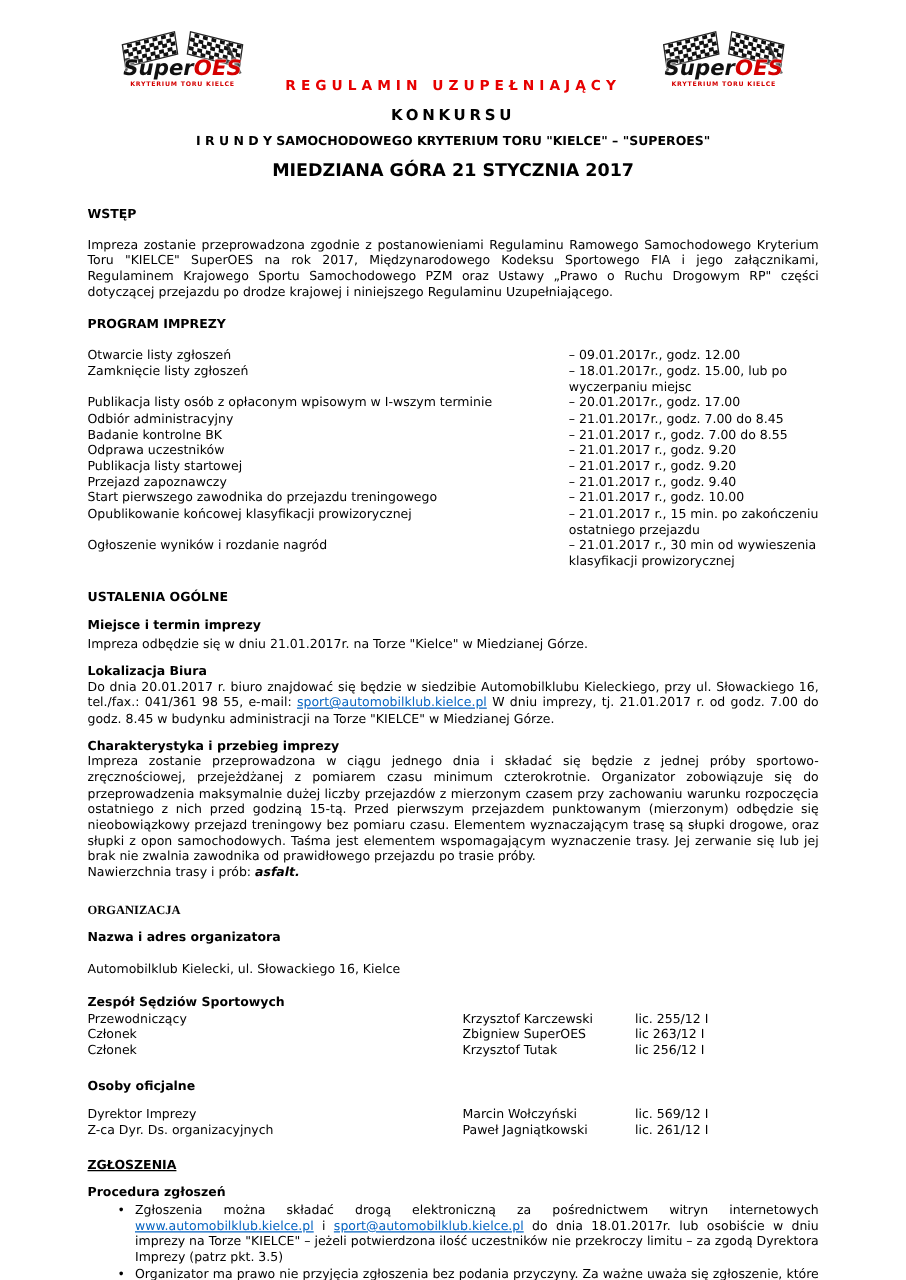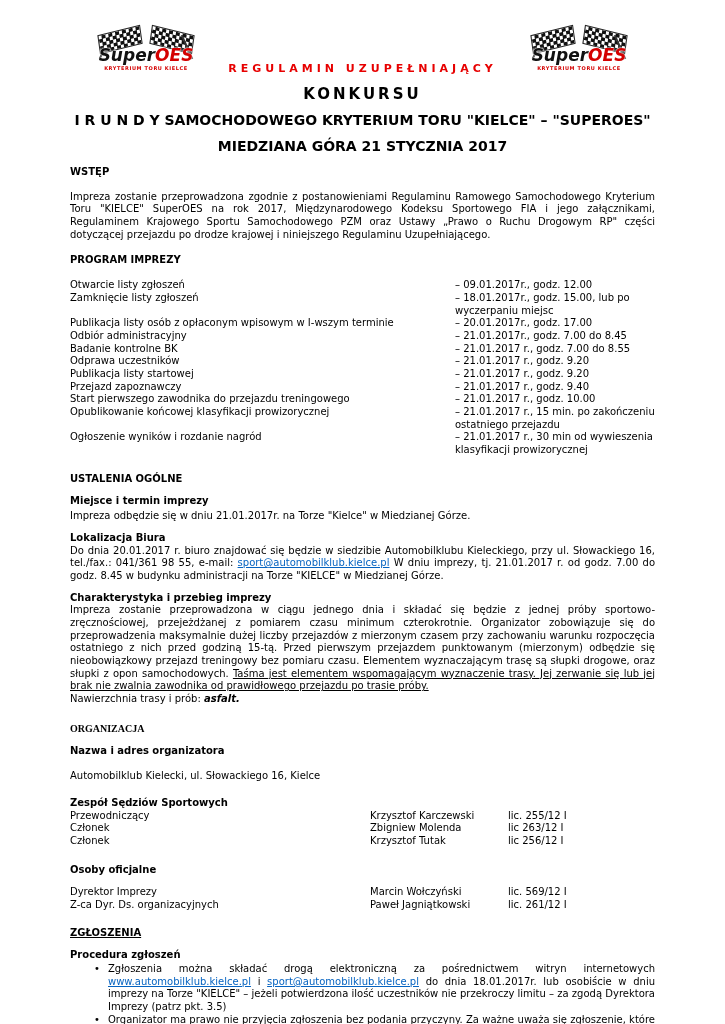--- a/index.html
+++ b/index.html
@@ -34,41 +34,41 @@
   .flags::before{left:22px;transform:rotate(24deg);}
   .flags::after{right:22px;transform:rotate(-24deg);}
   .logo-text{font-style:italic;font-weight:bold;font-size:17px;line-height:1;
     margin-top:-5px;position:relative;z-index:2;
     text-shadow:0 0 2px #fff,0 0 2px #fff;}
   .lg-super{color:#111;}
   .lg-oes{color:var(--logo_red);}
   .logo-tagline{color:var(--logo_red);font-size:5px;font-weight:bold;letter-spacing:.6px;margin-top:1px;}
   .titles{text-align:center;padding-top:34px;position:relative;z-index:1;}
   .t-red{color:var(--title_red);font-weight:bold;font-size:11px;letter-spacing:4px;margin-bottom:9px;}
-  .t-sub{font-weight:bold;font-size:15px;letter-spacing:3px;margin-bottom:8px;}
-  .t-line3{font-weight:bold;font-size:14px;margin-bottom:8px;}
+  .t-sub{font-weight:bold;font-size:12px;letter-spacing:3px;margin-bottom:8px;}
+  .t-line3{font-weight:bold;font-size:10px;margin-bottom:8px;}
   .t-line4{font-weight:bold;font-size:14px;}
   
   .h-sec{font-weight:bold;}
   .h-wstep{margin:24px 0 12px;}
   .h-program{margin:13px 0 12px;}
   .h-ustalenia{margin:16px 0 10px;}
   .h-organizacja{margin:17px 0 10px;font-family:Liberation Serif, serif;}
   .h-zgloszenia{margin:15px 0 10px;text-decoration:underline;}
   .h-sub{font-weight:bold;margin-top:9px;}
   p.body{text-align:justify;}
   
   .program .prow{display:grid;grid-template-columns:385px 1fr;}
   .pval{padding-left:0;}
   
   .off-row{display:grid;grid-template-columns:300px 138px 1fr;}
   .off-gap{margin-top:10px;}
   .org-line{margin-top:12px;}
   
-  .underl{text-decoration:underline;}
+  .underl{}
   .ital{font-style:italic;font-weight:bold;}
   
   a.doclink{color:var(--link_blue);text-decoration:underline;cursor:pointer;}
   
   .bullets{margin-top:1px;}
   .bullet{display:flex;margin-left:16px;}
   .bullet .dot{flex:0 0 22px;text-align:center;}
   .bullet .btext{flex:1;text-align:justify;}
   .mt2{margin-top:2px;}
 </style>
@@ -174,21 +174,21 @@
 
   <div class="h-sub" style="margin-top:14px;">Zespół Sędziów Sportowych</div>
   <div>
     <div class="off-row">
       <span>Przewodniczący</span>
       <span>Krzysztof Karczewski</span>
       <span>lic. 255/12 I</span>
     </div>
     <div class="off-row">
       <span>Członek</span>
-      <span>Zbigniew Molenda</span>
+      <span>Zbigniew SuperOES</span>
       <span>lic  263/12 I</span>
     </div>
     <div class="off-row">
       <span>Członek</span>
       <span>Krzysztof Tutak</span>
       <span>lic  256/12 I</span>
     </div>
   </div>
 
   <div class="h-sub" style="margin-top:16px;">Osoby oficjalne</div>

